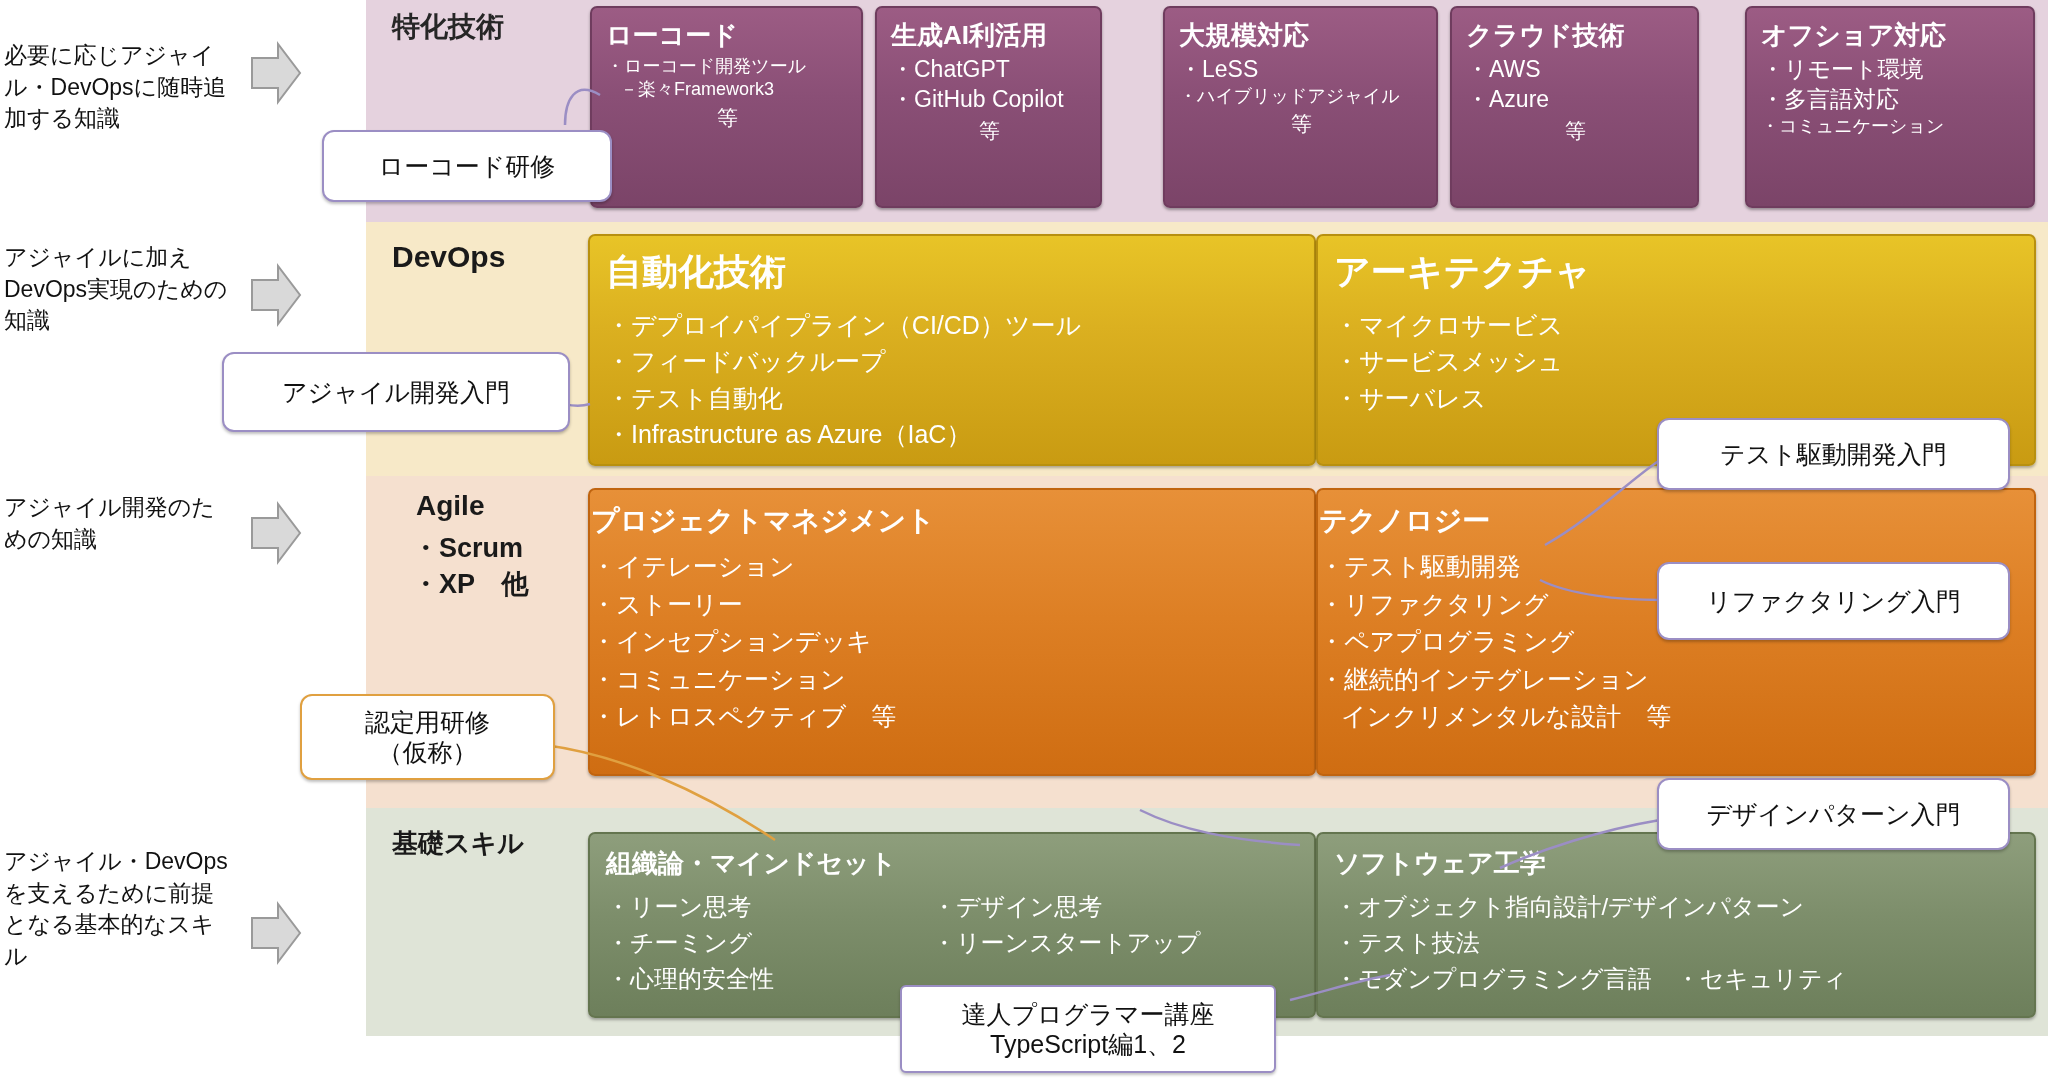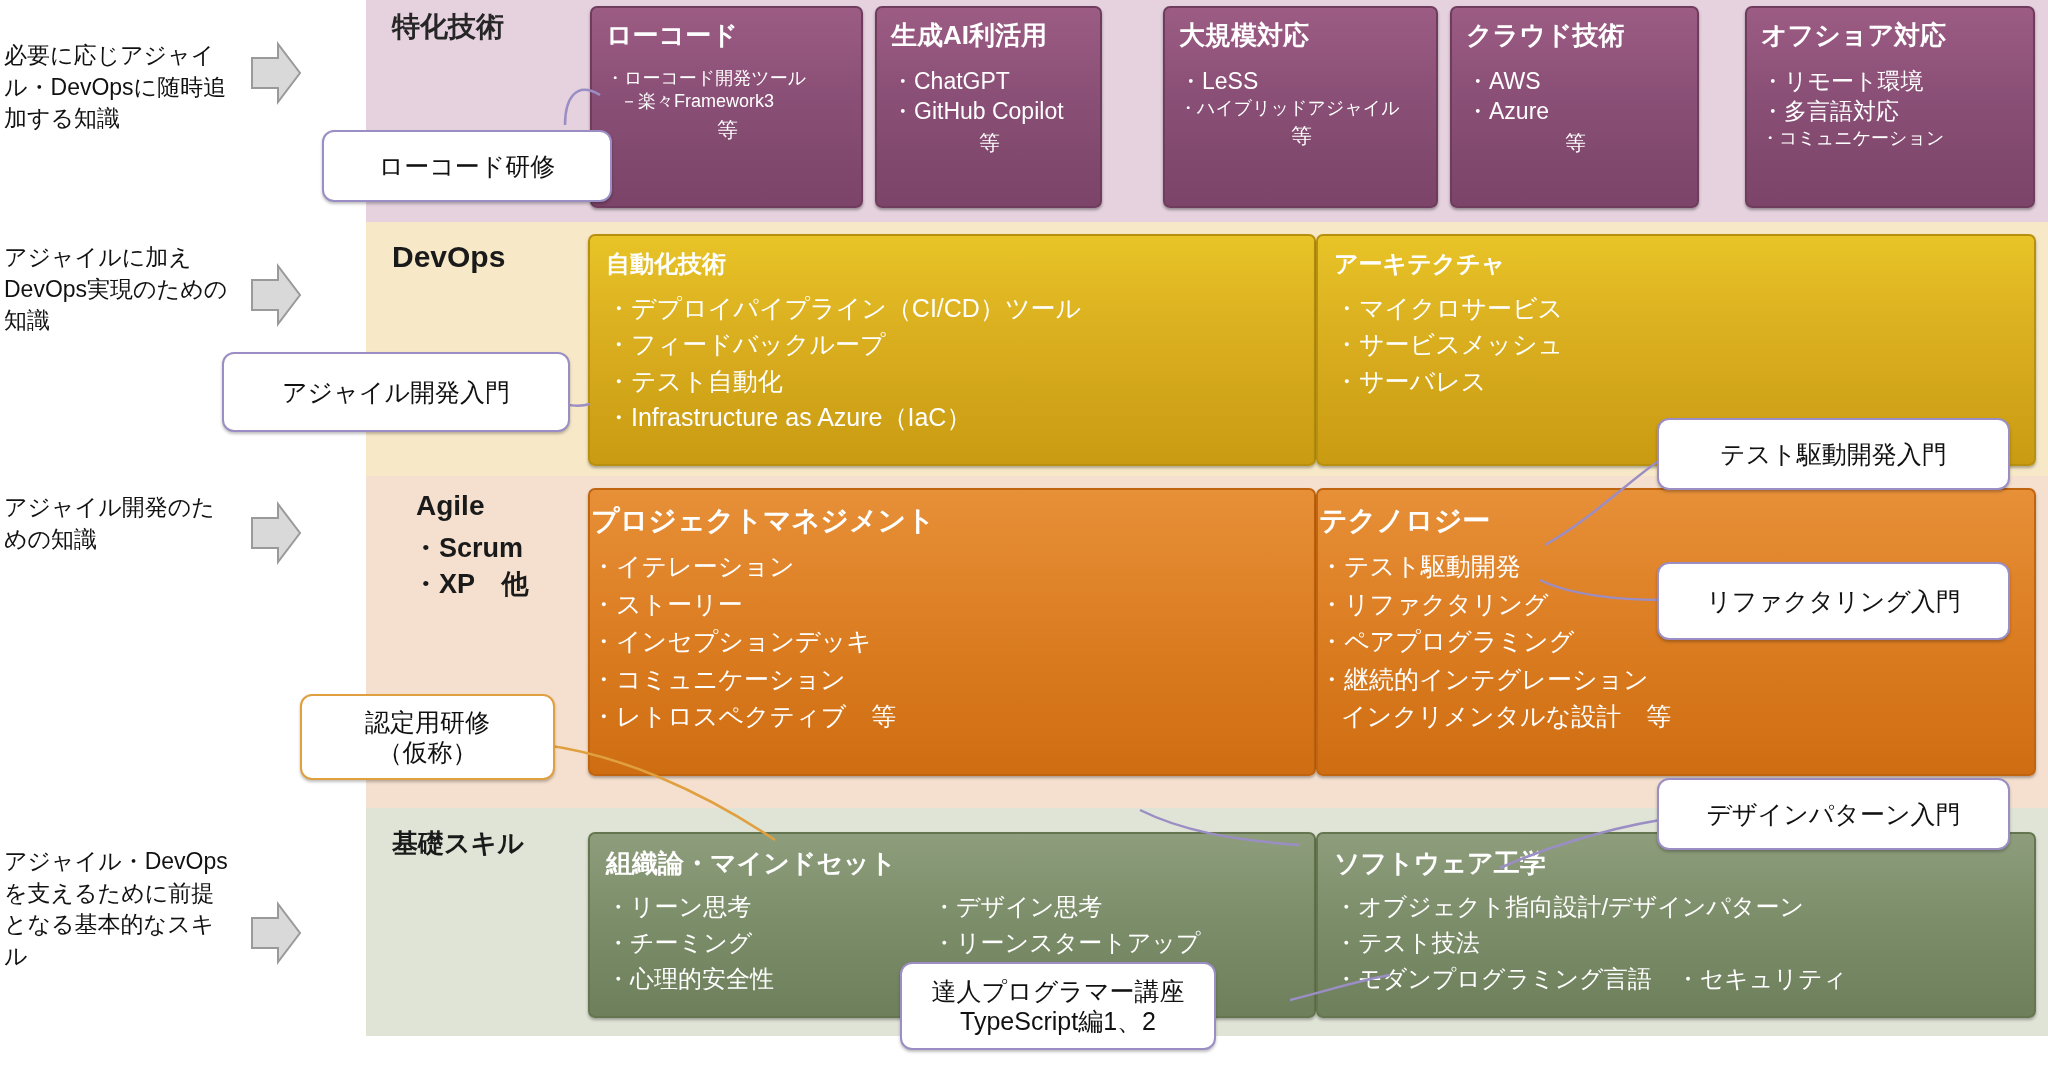--- a/index.html
+++ b/index.html
@@ -42,29 +42,29 @@
   
   .card{position:absolute;border-radius:7px;box-sizing:border-box;color:#fff;}
   .card h4{margin:0;font-weight:bold;}
   .card ul{margin:0;padding:0;list-style:none;}
   .card li{white-space:nowrap;}
 
   
   .spec{background:linear-gradient(180deg,#9c5c84 0%,#8a4f76 45%,#7b4468 100%);
         border:2px solid #6f3c5e;padding:10px 12px 8px 14px;
         box-shadow:0 2px 3px rgba(0,0,0,.35);}
-  .spec h4{font-size:26px;margin-bottom:14px;}
+  .spec h4{font-size:26px;margin-bottom:2px;}
   .spec li{font-size:23px;line-height:1.3;}
   .spec li.small{font-size:18px;}
   .spec .etc{text-align:center;font-size:21px;margin-top:2px;}
 
   
   .devops-card{background:linear-gradient(180deg,#e8c427 0%,#dbb020 40%,#c99b12 100%);
         border:2px solid #b8900f;padding:12px 16px;box-shadow:0 2px 3px rgba(0,0,0,.3);}
-  .devops-card h4{font-size:24px;margin-bottom:10px;color:#fff;}
+  .devops-card h4{font-size:36px;margin-bottom:10px;color:#fff;}
   .devops-card li{font-size:25px;line-height:1.45;color:#fff;}
 
   
   .agile-card{background:linear-gradient(180deg,#e79038 0%,#dd7f24 45%,#cf6d12 100%);
         border:2px solid #c0640f;padding:12px 1px;box-shadow:0 2px 3px rgba(0,0,0,.3);}
   .agile-card h4{font-size:28px;margin-bottom:8px;color:#fff;}
   .agile-card li{font-size:25px;line-height:1.5;color:#fff;}
 
   
   .basic-card{background:linear-gradient(180deg,#8e9e7c 0%,#7d8e6b 45%,#6d7f5b 100%);
@@ -269,18 +269,18 @@
   <div class="callout orange" style="left:300px;top:694px;width:255px;height:86px;">
     <span>認定用研修
 （仮称）</span>
   </div>
 
 
   <div class="callout" style="left:1657px;top:778px;width:353px;height:72px;">
     <span>デザインパターン入門</span>
   </div>
 
-  <div class="callout" style="left:900px;top:962px;width:316px;height:88px;">
+  <div class="callout" style="left:900px;top:985px;width:376px;height:88px;border-radius:6px;">
     <span>達人プログラマー講座
 TypeScript編1、2</span>
   </div>
 
 </div>
 
 </body></html>

